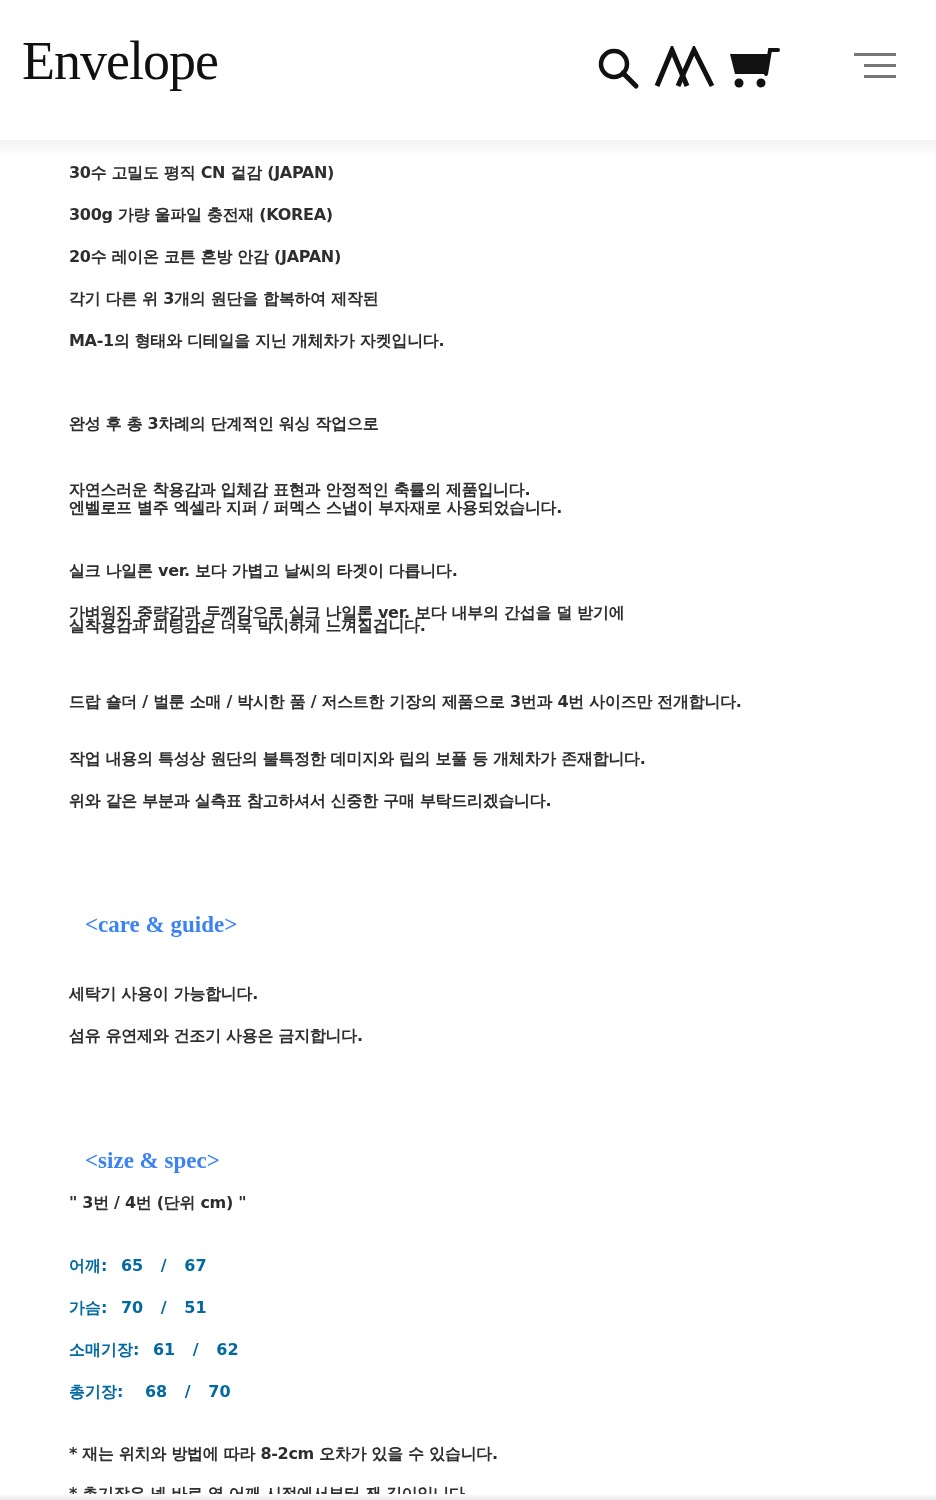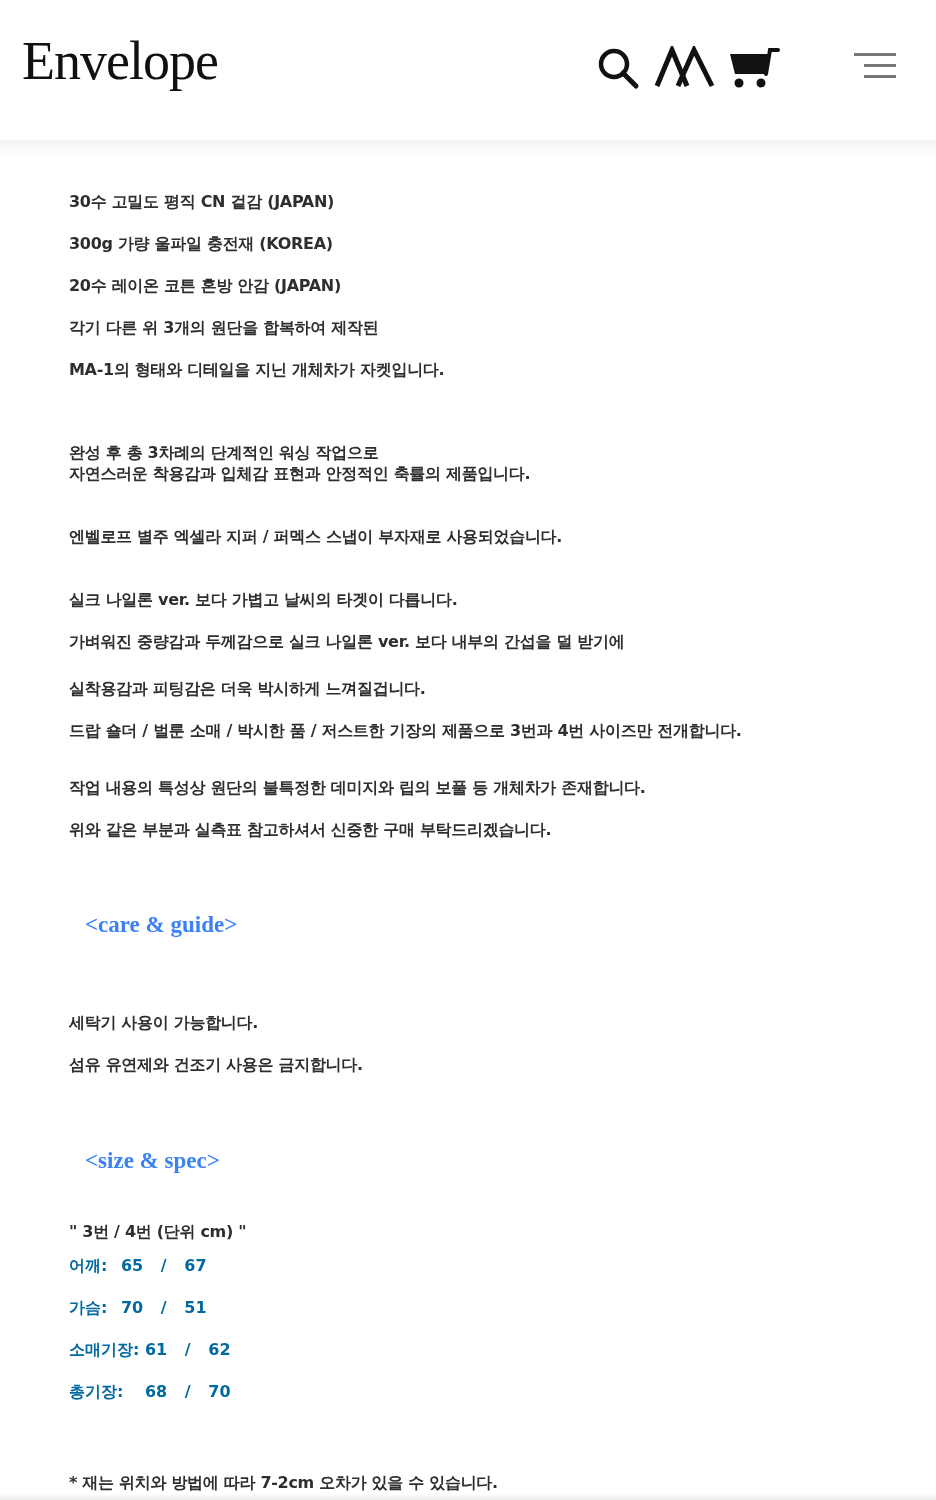--- a/index.html
+++ b/index.html
@@ -54,21 +54,20 @@
     }
     .line {
       position: absolute;
       left: 0;
       white-space: nowrap;
       font-size: 16px;
       color: #2e2e2e;
       font-weight: bold;
       letter-spacing: -0.3px;
       line-height: 20px;
-      margin-top: 29px;
     }
     .section-title {
       position: absolute;
       left: 16px;
       font-family: "Liberation Serif", "DejaVu Serif", serif;
       font-size: 23px;
       font-weight: bold;
       color: #3b82f6;
       white-space: nowrap;
       line-height: 26px;
@@ -132,26 +131,26 @@
 
 <div class="content">
 
   <div class="line" style="top:163px">30수 고밀도 평직 CN 겉감 (JAPAN)</div>
   <div class="line" style="top:205px">300g 가량 울파일 충전재 (KOREA)</div>
   <div class="line" style="top:247px">20수 레이온 코튼 혼방 안감 (JAPAN)</div>
   <div class="line" style="top:289px">각기 다른 위 3개의 원단을 합복하여  제작된</div>
   <div class="line" style="top:331px">MA-1의 형태와 디테일을 지닌 개체차가 자켓입니다.</div>
 
   <div class="line" style="top:414px">완성 후 총 3차례의 단계적인 워싱 작업으로</div>
-  <div class="line" style="top:435px">자연스러운 착용감과 입체감 표현과 안정적인 축률의 제품입니다.</div>
+  <div class="line" style="top:480px">자연스러운 착용감과 입체감 표현과 안정적인 축률의 제품입니다.</div>
   <div class="line" style="top:498px">엔벨로프 별주 엑셀라 지퍼 / 퍼멕스 스냅이 부자재로 사용되었습니다.</div>
 
   <div class="line" style="top:561px">실크 나일론 ver. 보다 가볍고 날씨의 타겟이 다릅니다.</div>
   <div class="line" style="top:603px">가벼워진 중량감과 두께감으로 실크 나일론 ver. 보다 내부의 간섭을 덜 받기에</div>
-  <div class="line" style="top:650px">실착용감과 피팅감은 더욱 박시하게 느껴질겁니다.</div>
+  <div class="line" style="top:616px">실착용감과 피팅감은 더욱 박시하게 느껴질겁니다.</div>
 
   <div class="line" style="top:692px">드랍 숄더 / 벌룬 소매 / 박시한 품 / 저스트한 기장의 제품으로 3번과 4번 사이즈만 전개합니다.</div>
   <div class="line" style="top:749px">작업 내용의 특성상 원단의 불특정한 데미지와 립의 보풀 등 개체차가 존재합니다.</div>
   <div class="line" style="top:791px">위와 같은 부분과 실측표 참고하셔서 신중한 구매 부탁드리겠습니다.</div>
 
   <div class="section-title" style="top:912px">&lt;care &amp; guide&gt;</div>
   <div class="line" style="top:984px">세탁기 사용이 가능합니다.</div>
   <div class="line" style="top:1026px">섬유 유연제와 건조기 사용은 금지합니다.</div>
 
   <div class="section-title" style="top:1148px">&lt;size &amp; spec&gt;</div>
@@ -164,28 +163,28 @@
     <span>67</span>
   </div>
   <div class="spec-row" style="top:1298px">
     <span>가슴:</span>
     <span style="margin-left:8px">70</span>
     <span class="spec-sep">/</span>
     <span>51</span>
   </div>
   <div class="spec-row" style="top:1340px">
     <span>소매기장:</span>
-    <span style="">61</span>
+    <span style="margin-left:8px">61</span>
     <span class="spec-sep">/</span>
     <span>62</span>
   </div>
   <div class="spec-row" style="top:1382px">
     <span>총기장:</span>
     <span style="margin-left:16px">68</span>
     <span class="spec-sep">/</span>
     <span>70</span>
   </div>
 
-  <div class="line" style="top:1444px">* 재는 위치와 방법에 따라 7-2cm 오차가 있을 수 있습니다.</div>
+  <div class="line" style="top:1444px">* 재는 위치와 방법에 따라 8-2cm 오차가 있을 수 있습니다.</div>
   <div class="line" style="top:1484px">* 총기장은 넥 바로 옆 어깨 시점에서부터 잰 길이입니다</div>
 </div>
 
 <div class="bottom-fade"></div>
 
 </body></html>

